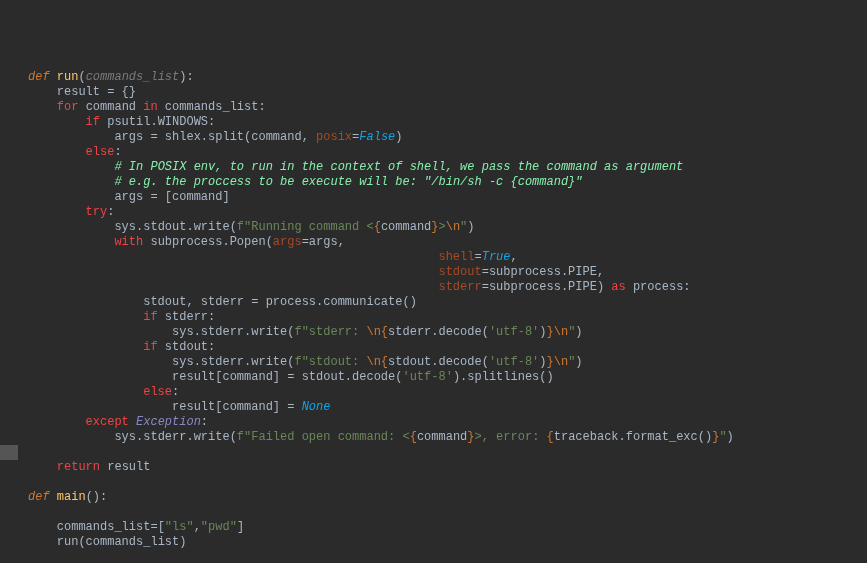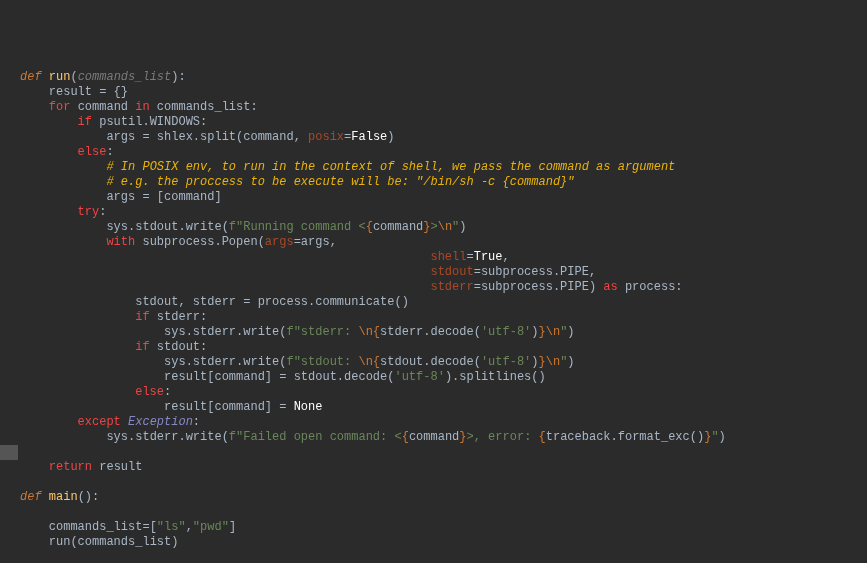--- a/index.html
+++ b/index.html
@@ -9,30 +9,30 @@
   font-size: 12px;
   line-height: 15px;
   color: #a9b7c6;
   padding: 10px 0 10px 20px;
   width: 867px;
   height: 563px;
   overflow: hidden;
   white-space: pre;
 }
 .code-area { position: relative; }
-.line { display: block; min-height: 15px; }
+.line { display: block; min-height: 15px; margin-left: 8px; }
 .kw { color: #cc7832; font-style: italic; }
 .kw-n { color: #ef4444; }
 .fn { color: #ffc66d; }
 .param { color: #7a7a7a; font-style: italic; }
 .punct { color: #a9b7c6; }
 .str { color: #6a8759; }
 .str-pre { color: #6a8759; }
-.bool { color: #ffffff; }
-.comment { color: #eab308; font-style: italic; }
+.bool { color: #0ea5e9; font-style: italic; }
+.comment { color: #86efac; font-style: italic; }
 .kwarg { color: #aa4926; }
 .fbrace { color: #cc7832; }
 .exc { color: #8888c6; font-style: italic; }
 .cursor-line {
   position: absolute;
   left: -20px;
   width: 18px;
   height: 15px;
   background: #555555;
 }

